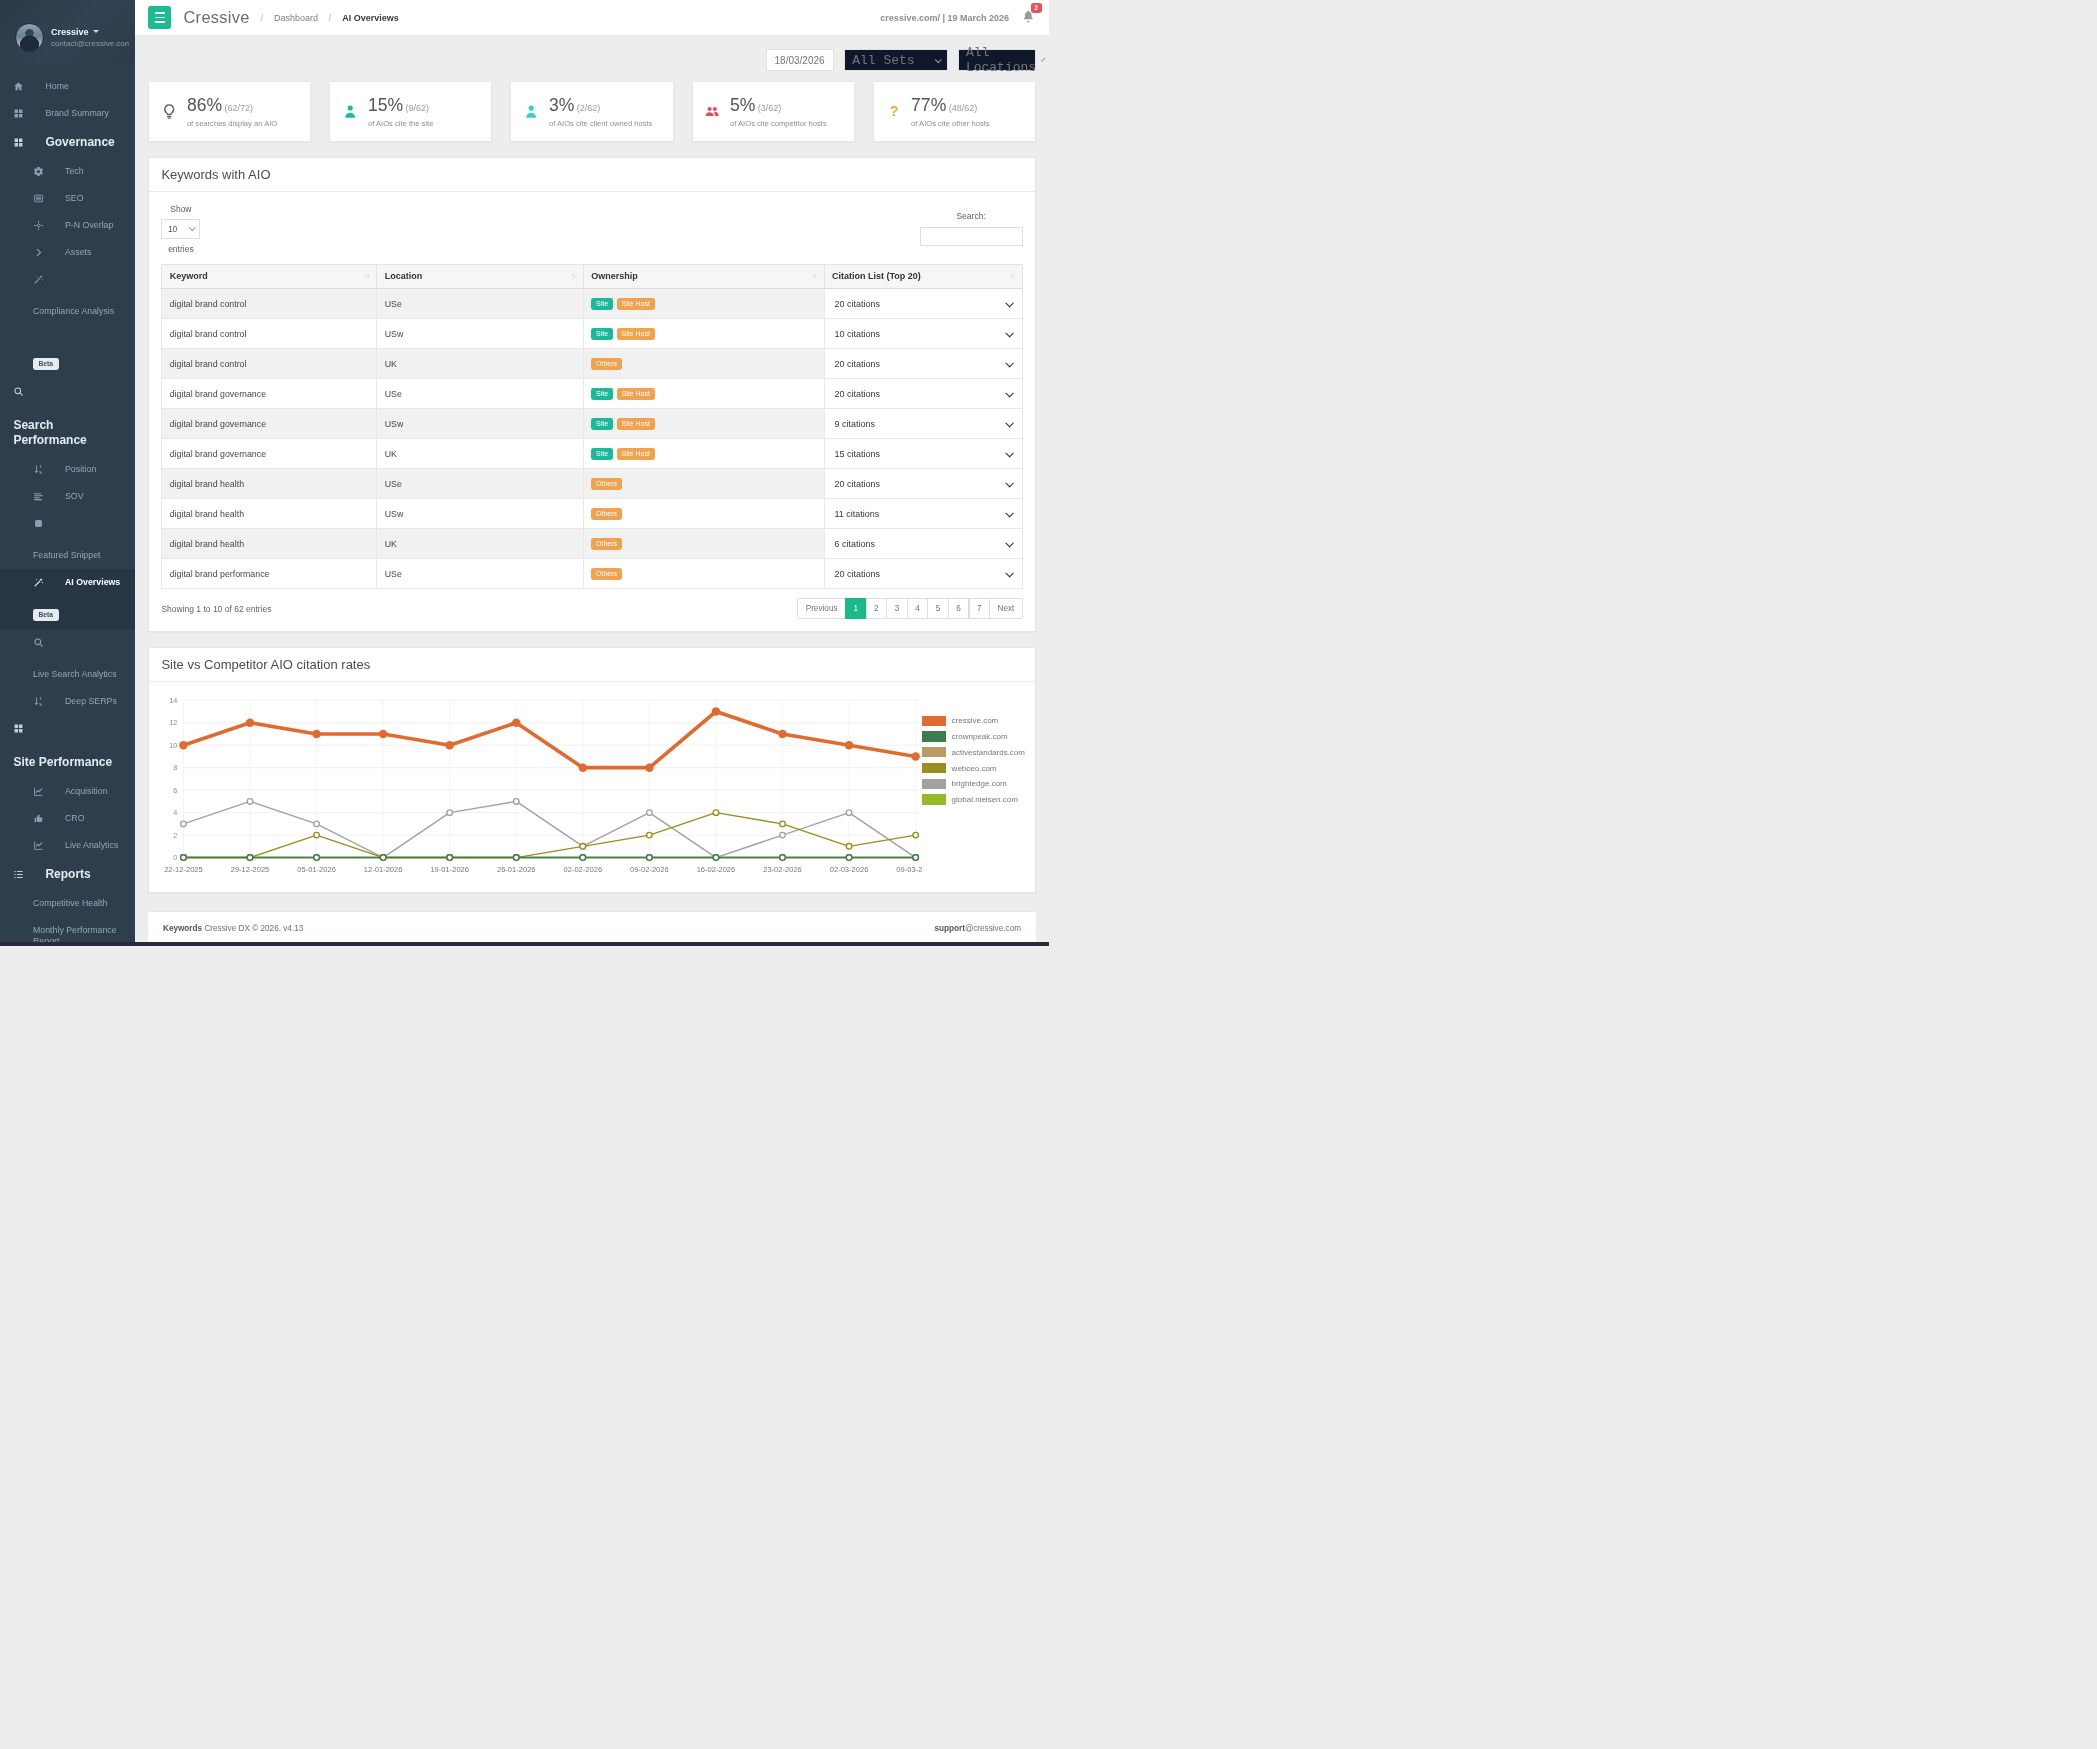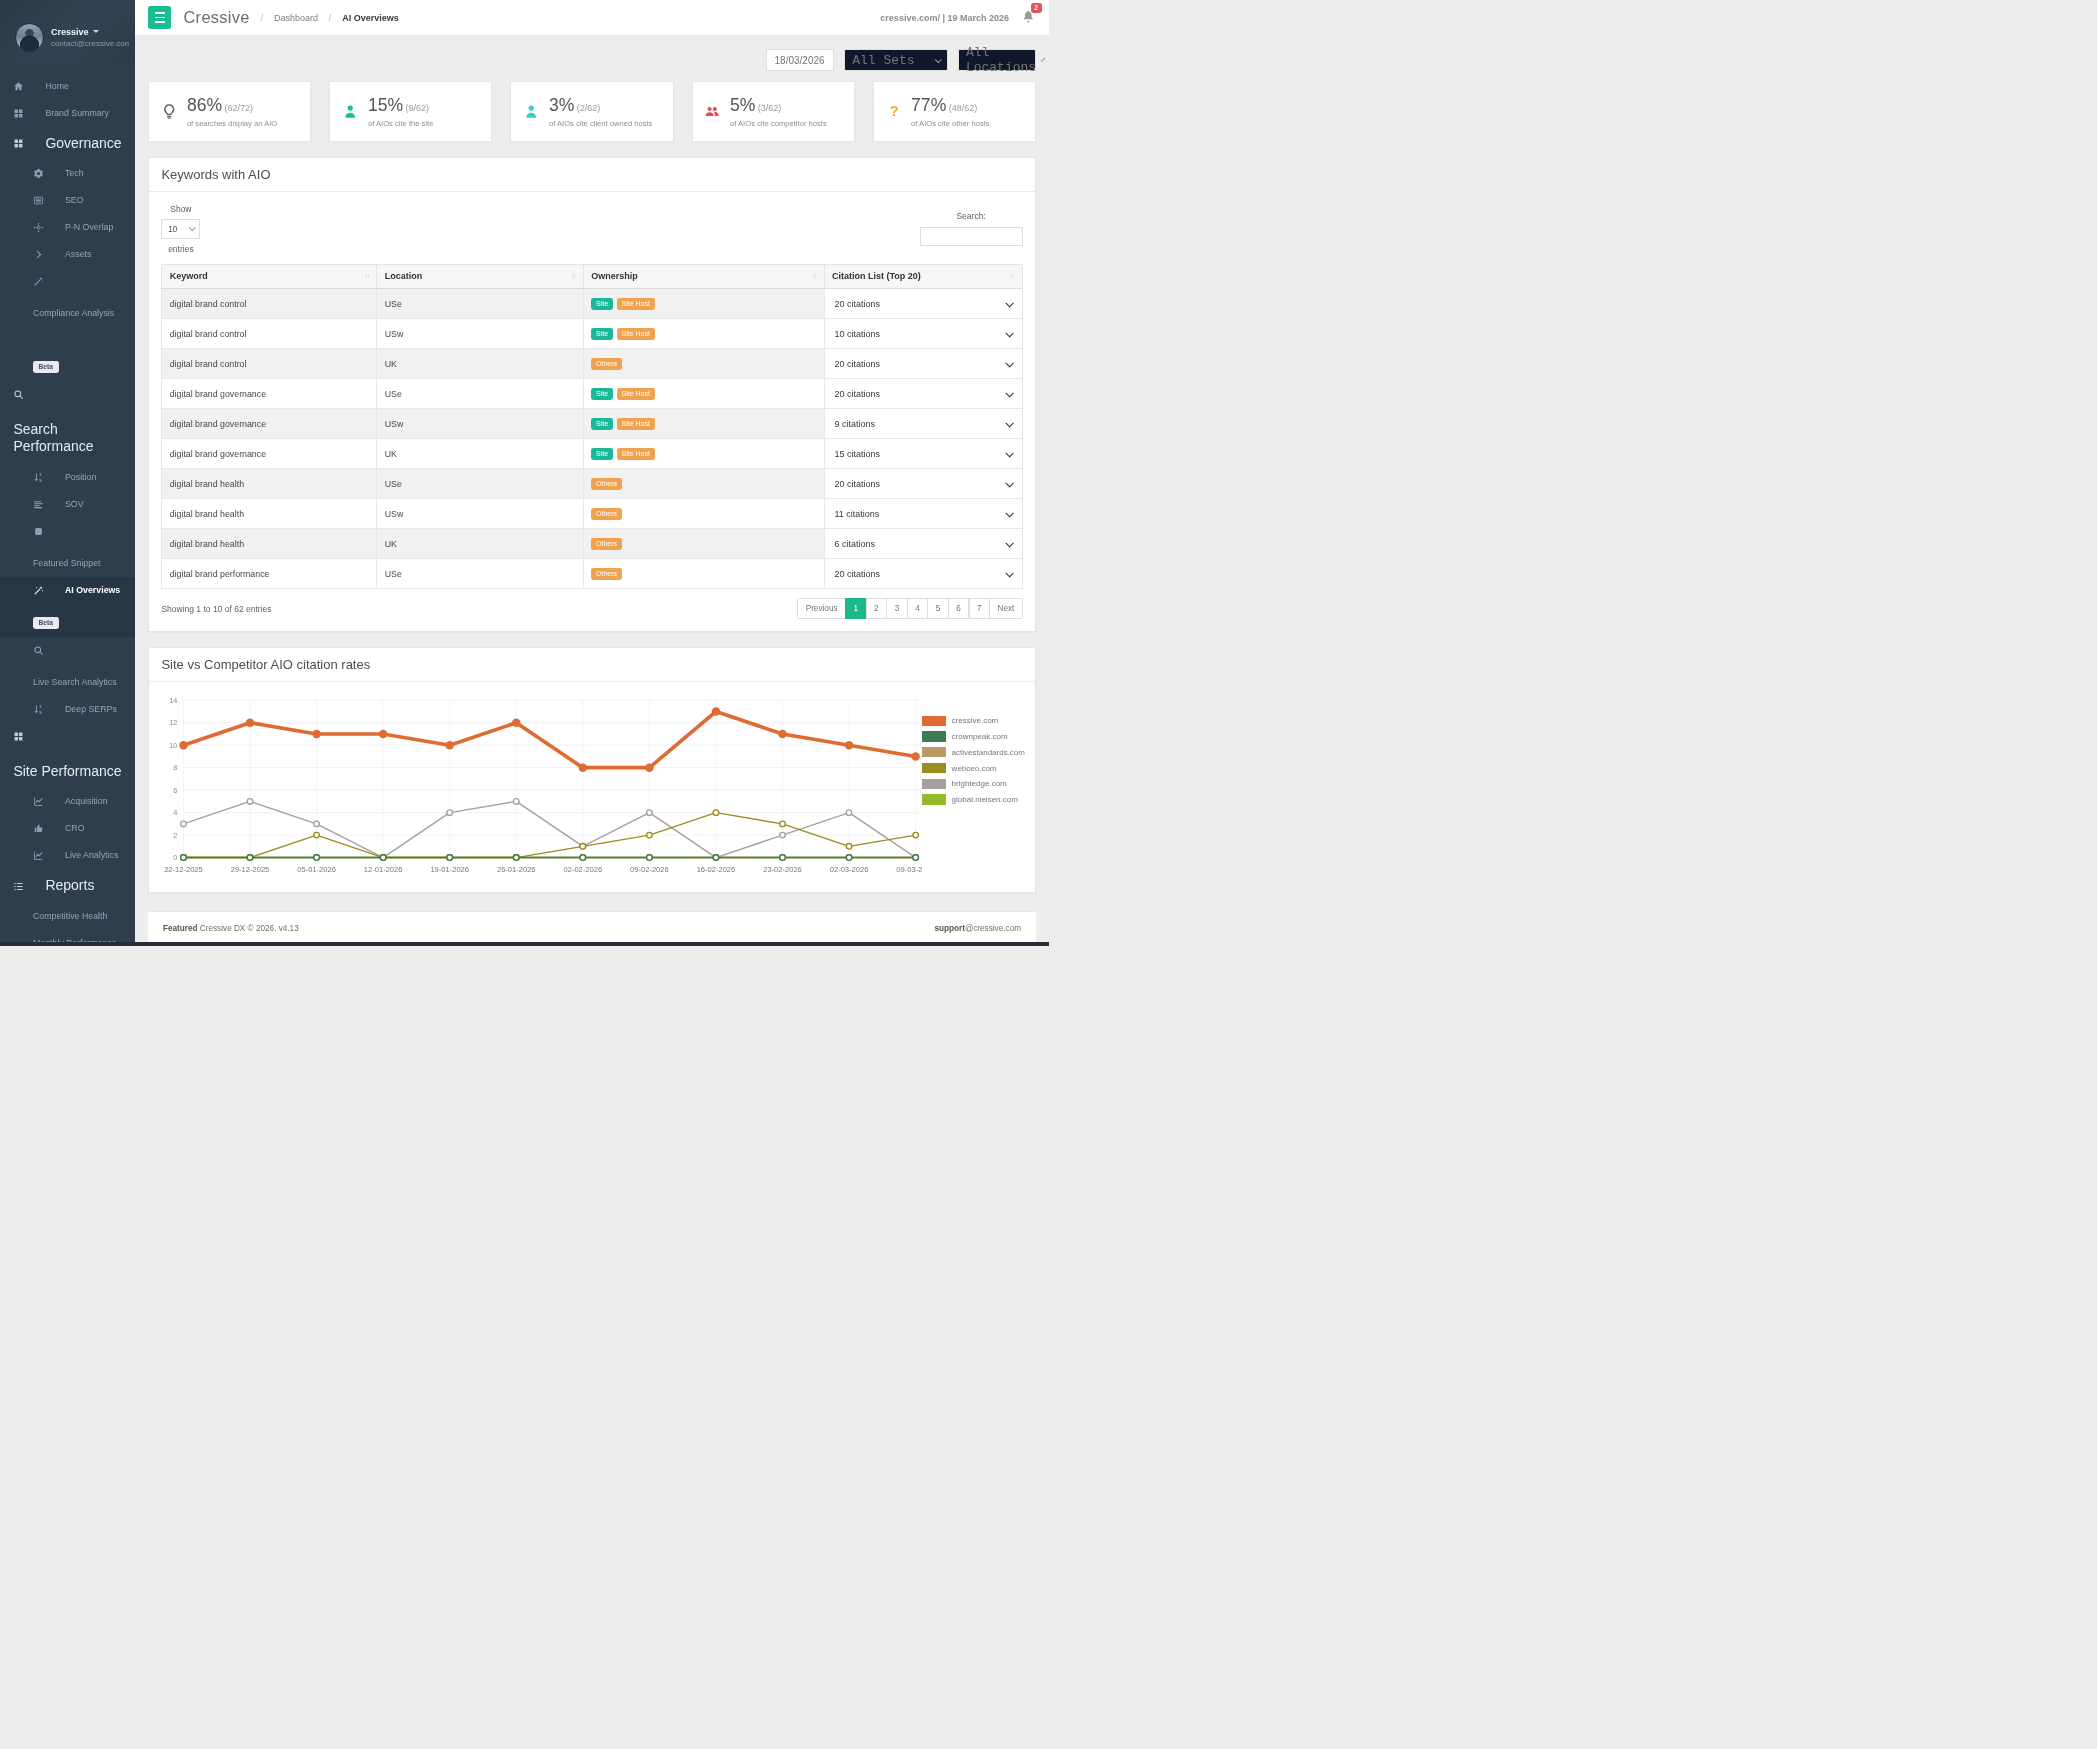--- a/index.html
+++ b/index.html
@@ -27,21 +27,21 @@
   }
   .user-name { color:#f2f5f8; font-size:9px; font-weight:bold; display:flex; align-items:center; gap:4.2px; cursor:pointer; }
   .user-caret { width:0; height:0; border-left:3px solid transparent; border-right:3px solid transparent; border-top:3.6px solid #cfd8e0; }
   .user-email { color:#8d9ba9; font-size:8px; margin-top:2.4px; max-width:78px; overflow:hidden; white-space:nowrap; }
   .nav { padding:8.5px 0 0; }
   .nav-item {
     display:flex; align-items:center; flex-wrap:wrap; gap:21px;
     padding:8px 7.3px 8px 13.4px; font-size:8.8px; color:#94a5b4; cursor:pointer; line-height:1.25;
   }
   .nav-item.lvl1 { padding-left:33px; }
-  .nav-item.section { color:#e4ebf1; font-weight:normal; font-size:14px; }
+  .nav-item.section { color:#e4ebf1; font-weight:bold; font-size:12px; }
   .nav-item .nav-ico { width:11px; height:11px; flex:0 0 11px; color:#8ea0b0; display:inline-flex; }
   .nav-item .nav-ico svg { width:11px; height:11px; }
   .nav-item.section .nav-ico { color:#c3cfd9; }
   .nav-item.active { background:#273645; color:#ffffff; font-weight:bold; }
   .nav-item.active .nav-ico { color:#ffffff; }
   .beta-badge {
     background:#e6ebef; color:#44525f; font-size:6.7px; font-weight:bold;
     padding:1.8px 5.5px; border-radius:2.4px;
   }
   .break { flex-basis:100%; height:0; }
@@ -765,19 +765,19 @@
             </div>
             <div class="legend-row">
               <span class="legend-swatch" style="background:#95ba28"></span>
               <span class="legend-label">global.nielsen.com</span>
             </div>
           </div>
       </div>
     </section>
 
     <footer class="footer">
-      <span><b>Featured</b><span> Cressive DX © 2026. v4.13</span></span>
+      <span><b>Keywords</b><span> Cressive DX © 2026. v4.13</span></span>
       <span><b>support</b><span>@cressive.com</span></span>
     </footer>
   </div>
 </div>
 <div class="bottom-strip"></div>
 
 
 </body></html>

